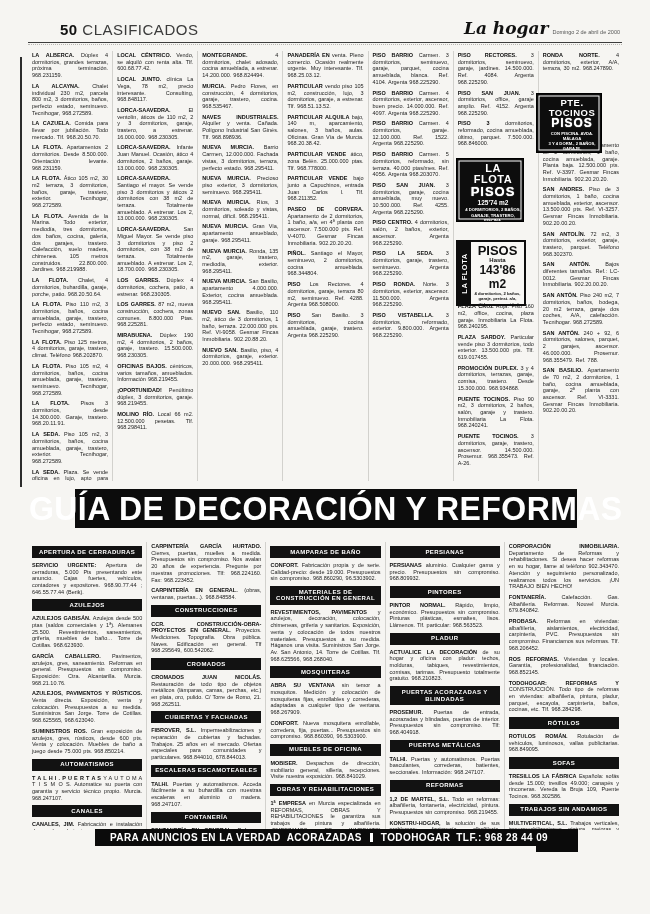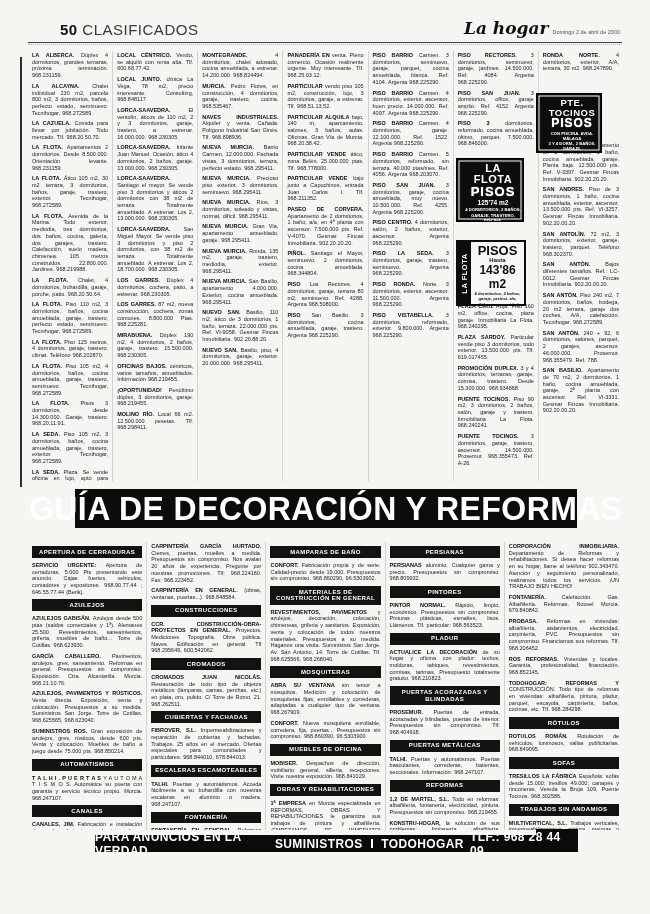--- a/index.html
+++ b/index.html
@@ -42,21 +42,21 @@
   .f2-size b{font-size:12px;}
   .f2-details{font-size:4.2px;line-height:1.25;font-weight:bold;white-space:pre-line;}
   .f2-phone{background:#0d0d0d;color:#fff;font-weight:bold;font-size:7px;padding:1.5px 0;letter-spacing:.3px;}
   
   .guia{position:absolute;left:75px;top:489px;width:502px;height:39px;background:#0c0c0c;color:#fff;
         display:flex;align-items:center;justify-content:center;font-weight:bold;font-size:34px;
         letter-spacing:.5px;transform-origin:center;white-space:nowrap;}
   .guia span{display:inline-block;transform:scaleX(.94);}
   
   .foot-bar{position:absolute;left:95px;top:829px;width:468px;height:17px;background:#0b0b0b;color:#fff;
-            display:flex;align-items:center;justify-content:center;gap:6px;font-size:12px;font-weight:bold;letter-spacing:.4px;margin-top:6px;}
+            display:flex;align-items:center;justify-content:center;gap:6px;font-size:10px;font-weight:bold;letter-spacing:.4px;}
   .foot-bar .sep{display:inline-block;width:3px;height:9px;background:#fff;margin:0 2px;}
   .foot-block{position:absolute;left:536px;top:829px;width:42px;height:23px;background:#0b0b0b;}
   .edge-line{position:absolute;left:20px;top:57px;width:1.6px;height:430px;background:#2c2c2c;}
 </style>
 </head>
 <body>
 
 <div class="page">
 
   <div class="hdr">
@@ -267,19 +267,19 @@
         <div class="sec-h">SOFAS</div>
         <p class="ad"><b>TRESILLOS LA FÁBRICA </b>Española: sofás desde 15.000; tresillos 49.000; canapés y rinconeras. Vereda la Bruja 109, Puente Tocinos. 968.302586.</p>
         <div class="sec-h">TRABAJOS SIN ANDAMIOS</div>
         <p class="ad"><b>MULTIVERTICAL, S.L. </b>Trabajos verticales, impermeabilizaciones, pintura, mejoras y arreglos sin andamios. Presupuestos gratuitos. 968.261809, 609.894682.</p>
       </div>
     </div>
 
   <div class="foot-block"></div>
   <div class="foot-bar">
     <span>PARA ANUNCIOS EN LA VERDAD</span>
-    <span>SUMINISTROS</span>
+    <span>ACORAZADAS</span>
     <span class="sep"></span>
     <span>TODOHOGAR</span>
     <span>TLF.: 968 28 44 09</span>
   </div>
 
 </div>
 
 </body></html>

